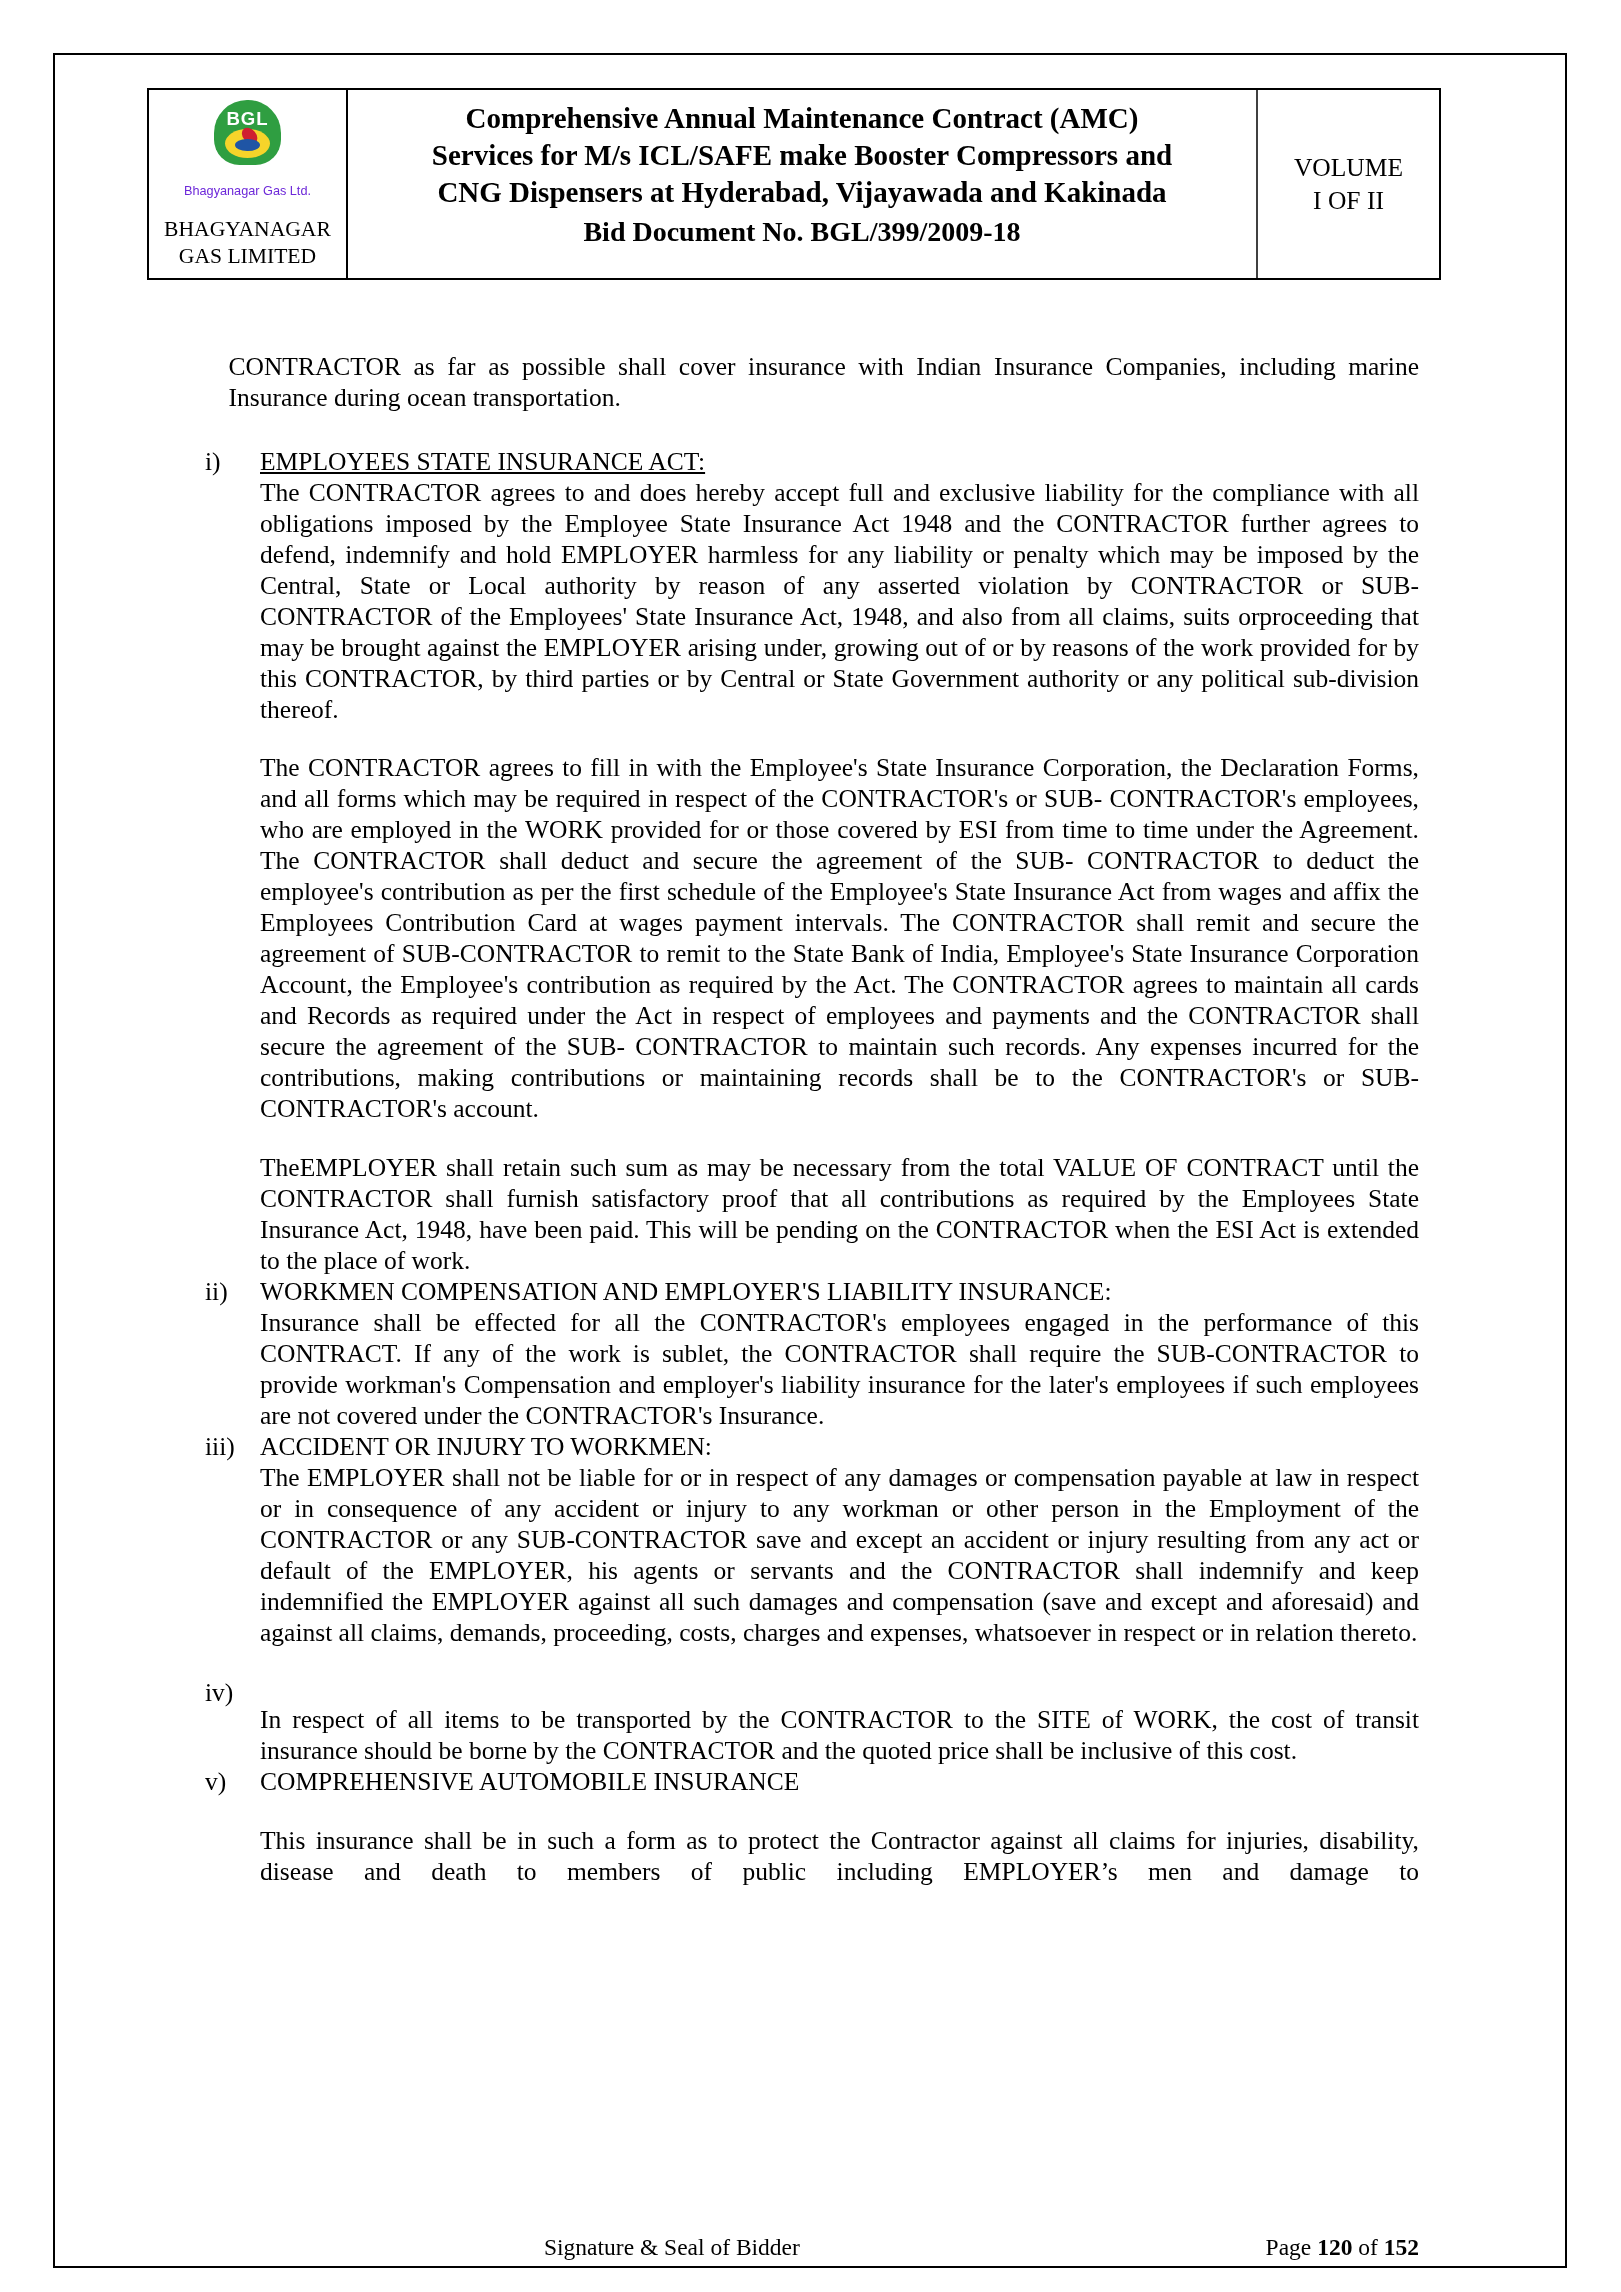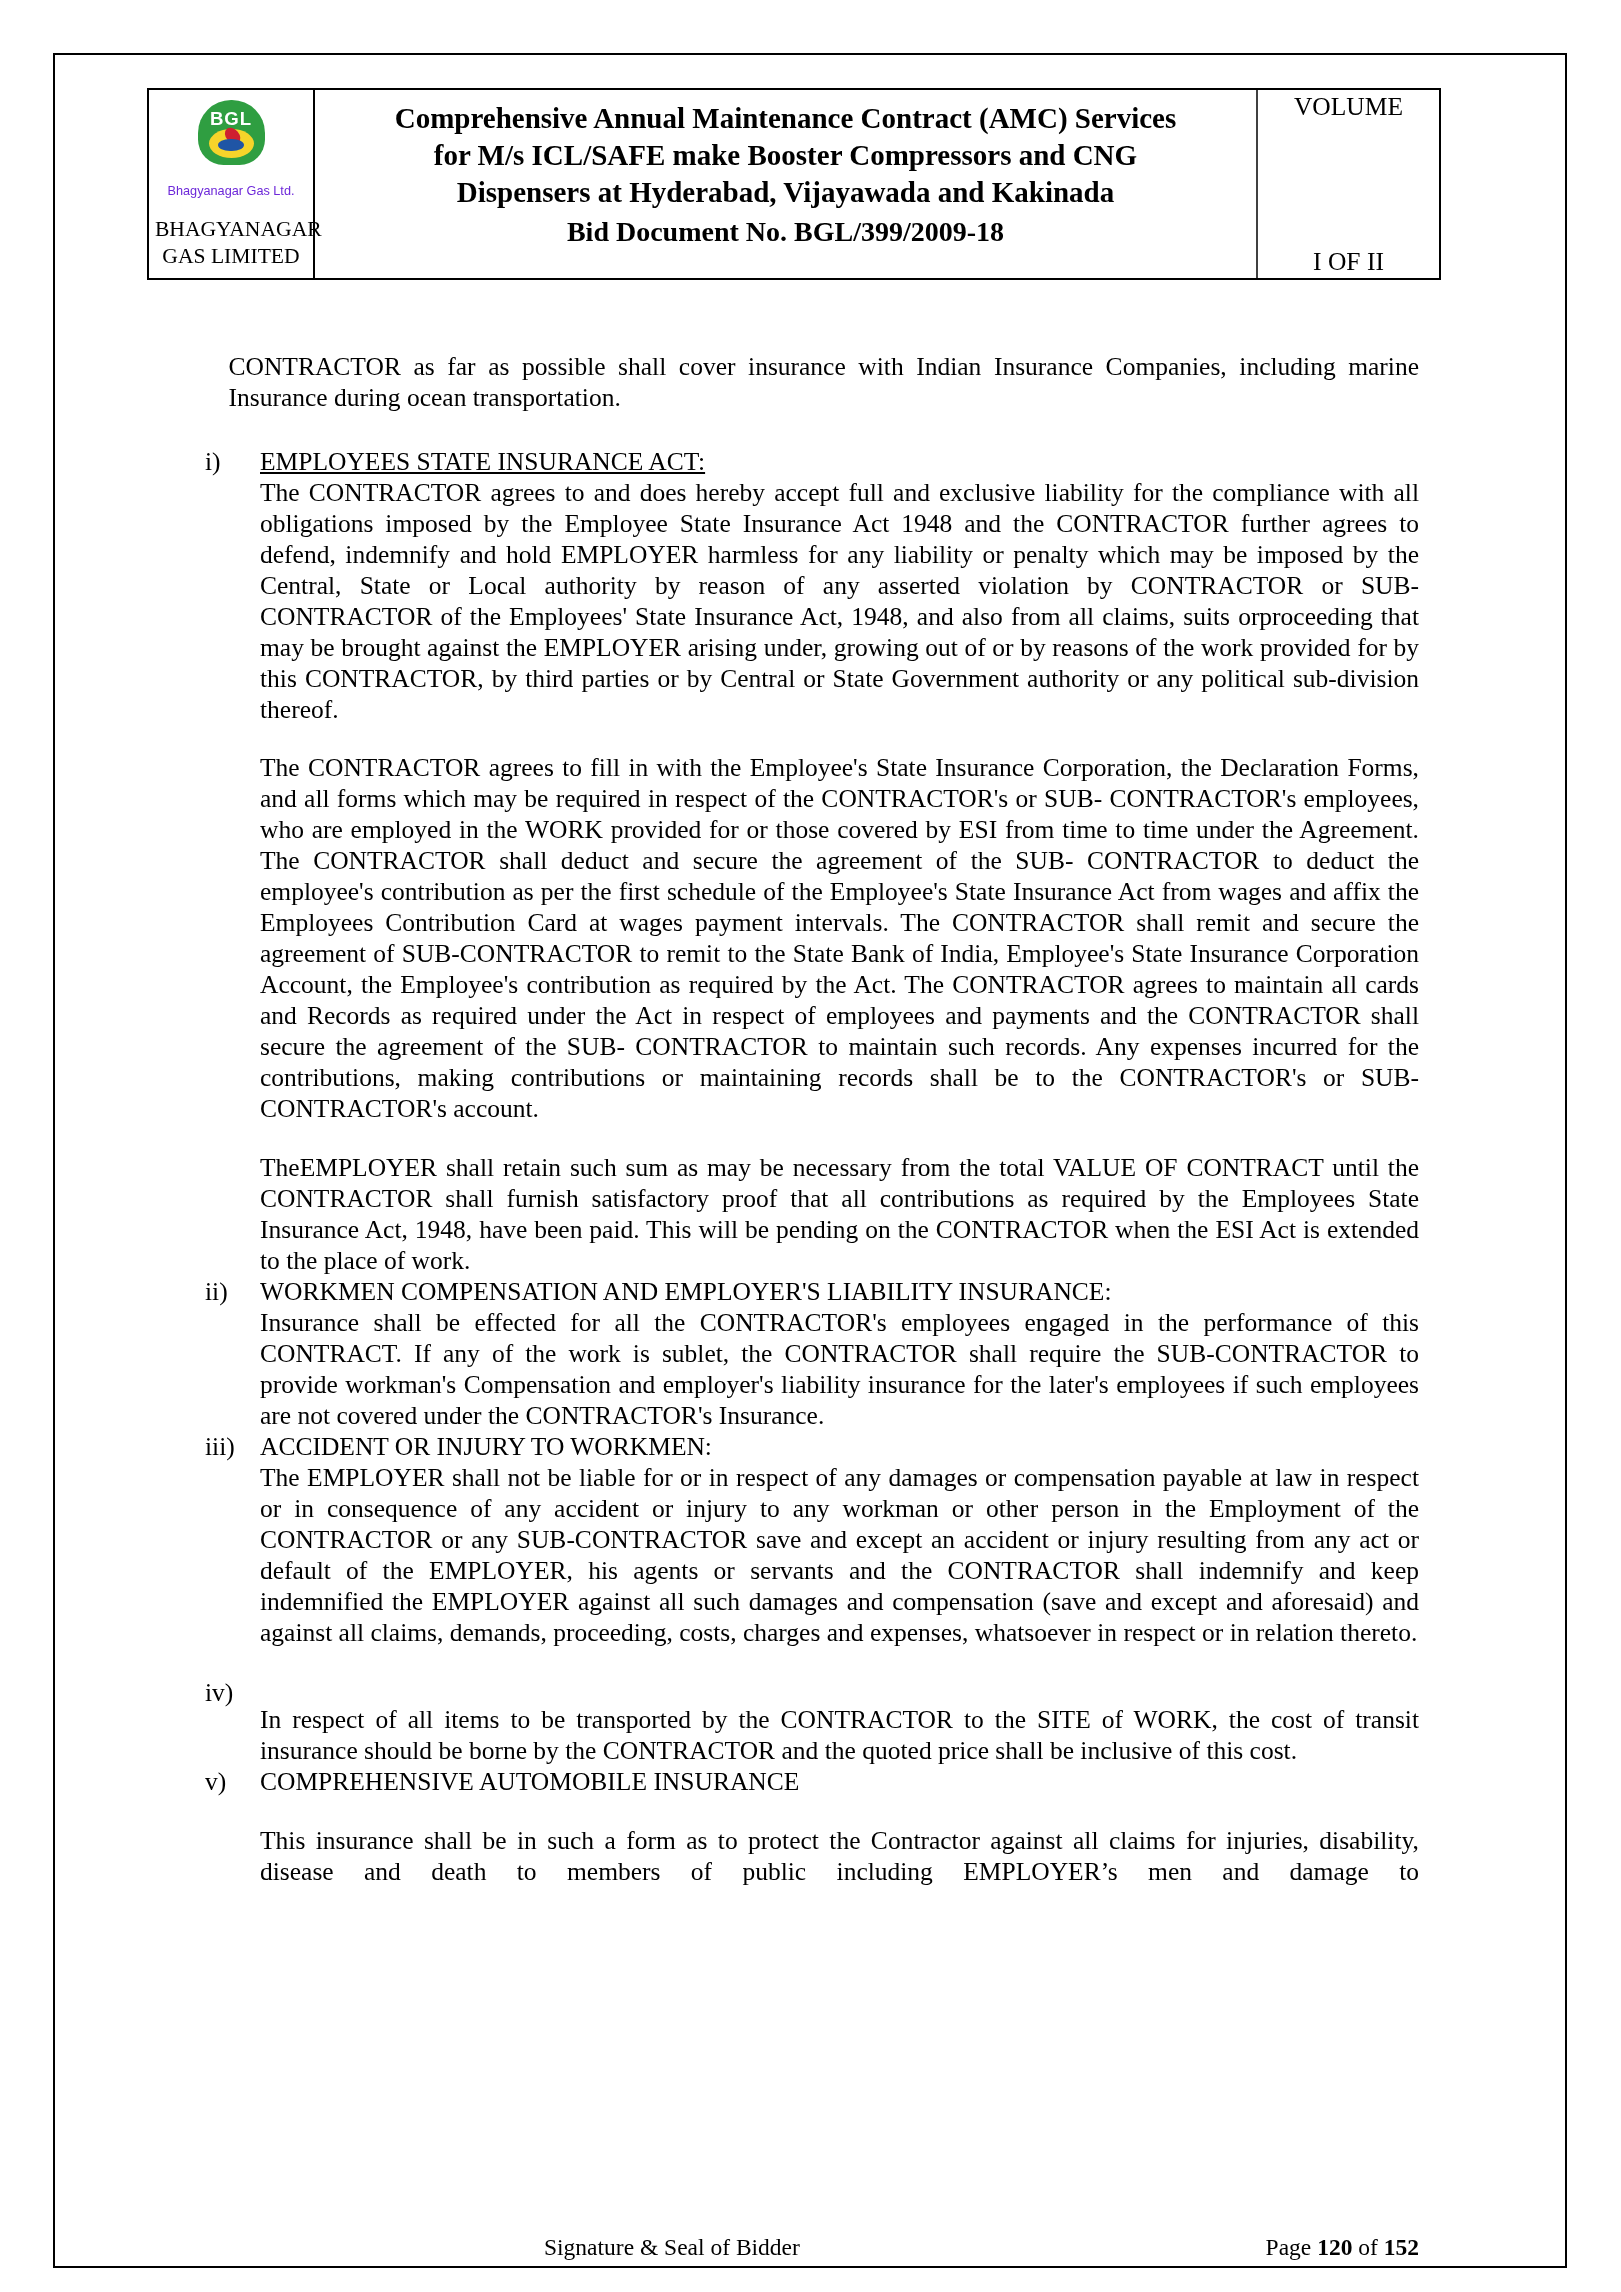--- a/index.html
+++ b/index.html
@@ -23,39 +23,39 @@
   .header-table {
     position: absolute;
     left: 147px; top: 88px;
     width: 1294px;
     display: flex;
     align-items: stretch;
     border: 2px solid #000000;
     background: #ffffff;
   }
   .cell-logo {
-    width: 166px; flex: none;
+    width: 199px; flex: none;
     border-right: 2px solid #000000;
     padding: 9.8px 5.9px 7.8px;
     text-align: center;
   }
   .cell-title {
     flex: 1; min-width: 0;
     border-right: 2px solid #404040;
     padding: 9.8px 71px 7.8px;
     text-align: center;
     font-weight: bold;
     font-size: 29px;
     line-height: 37px;
   }
   .bid-doc-line { margin-top: 2px; font-size: 28px; font-weight: bold; }
   .cell-volume {
     width: 181px; flex: none;
     display: flex; flex-direction: column;
-    justify-content: space-between; align-items: center;
+    justify-content: center; align-items: center;
     font-size: 25.5px; line-height: 33px;
   }
   
   .logo-art { position: relative; width: 98px; height: 82px; margin: 0 auto; }
   .logo-leaf {
     position: absolute; left: 15.7px; top: 0;
     width: 67px; height: 65px;
     background: #2f9e41;
     border-radius: 33px 33px 25.5px 25.5px;
   }

